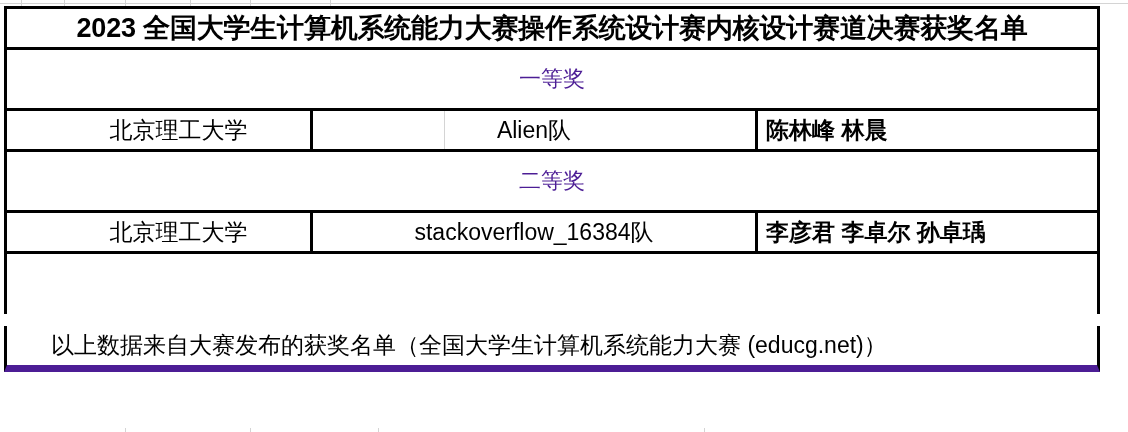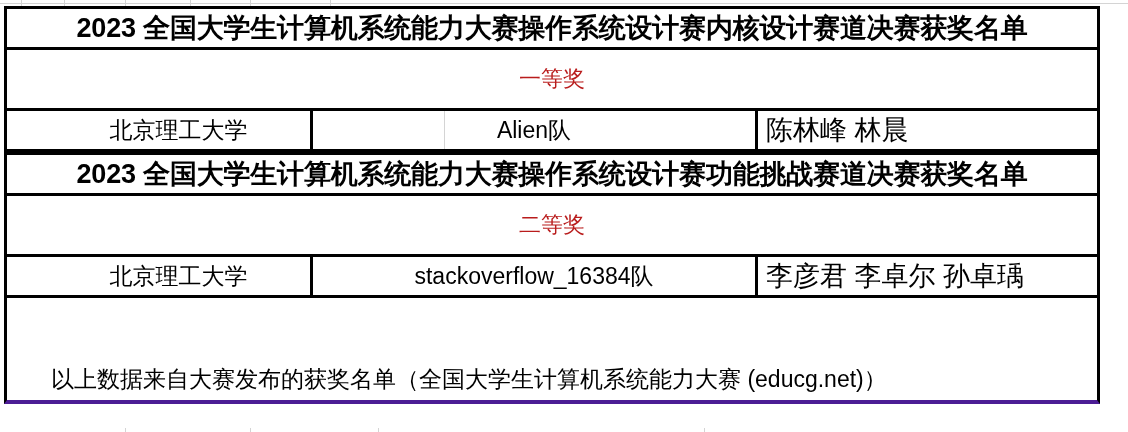--- a/index.html
+++ b/index.html
@@ -80,21 +80,21 @@
   
   .row-award {
     height: 58px;
     border-left: 3px solid #000000;
     border-right: 3px solid #000000;
   }
   .award-cell {
     width: 100%;
     justify-content: center;
     font-size: 22px;
-    color: #b91c1c;
+    color: #4c1d95;
   }
 
   
   .row-data {
     height: 44px;
     border-top: 3px solid #000000;
     border-bottom: 3px solid #000000;
     border-left: 3px solid #000000;
     border-right: 3px solid #000000;
   }
@@ -102,21 +102,22 @@
     width: 266px;
     justify-content: center;
     font-size: 23px;
     border-right: 3px solid #000000;
     margin-left: 40px;
   }
   .col-members {
     flex: 1;
     justify-content: flex-start;
     padding-left: 8px;
-    font-size: 27px;
+    font-size: 23px;
+    font-weight: bold;
   }
   
   .team-split {
     position: absolute;
     top: 0;
     bottom: 0;
     width: 1px;
     background: #d4d4d4;
   }
   .col-team-wrap {
@@ -141,21 +142,22 @@
     height: 60px;
     border-left: 3px solid #000000;
     border-right: 3px solid #000000;
   }
 
   
   .row-note {
     height: 46px;
     border-left: 3px solid #000000;
     border-right: 3px solid #000000;
-    border-bottom: 4px solid #4c1d95;
+    border-bottom: 7px solid #4c1d95;
+    margin-top: 12px;
   }
   .note-cell {
     width: 100%;
     justify-content: flex-start;
     padding-left: 44px;
     font-size: 23px;
     color: #000000;
   }
 </style>
 </head>
@@ -188,23 +190,20 @@
 
     <div class="trow row-data">
       <div class="cell col-school">北京理工大学</div>
       <div class="col-team-wrap">
         <div class="team-split" style="left:131px;"></div>
         <div class="col-team-inner">Alien队</div>
       </div>
       <div class="cell col-members">陈林峰 林晨</div>
     </div>
 
-    <div class="trow row-title">
-      <div class="cell title-cell">2023 全国大学生计算机系统能力大赛操作系统设计赛功能挑战赛道决赛获奖名单</div>
-    </div>
 
     <div class="trow row-award">
       <div class="cell award-cell">二等奖</div>
     </div>
 
     <div class="trow row-data">
       <div class="cell col-school">北京理工大学</div>
       <div class="col-team-wrap">
         <div class="col-team-inner">stackoverflow_16384队</div>
       </div>

